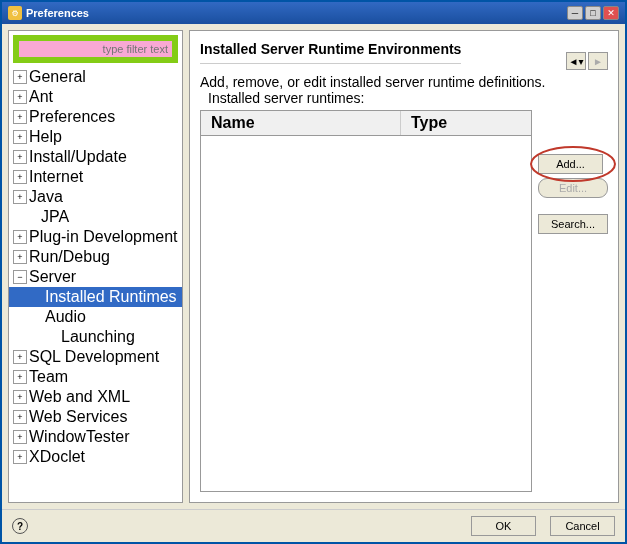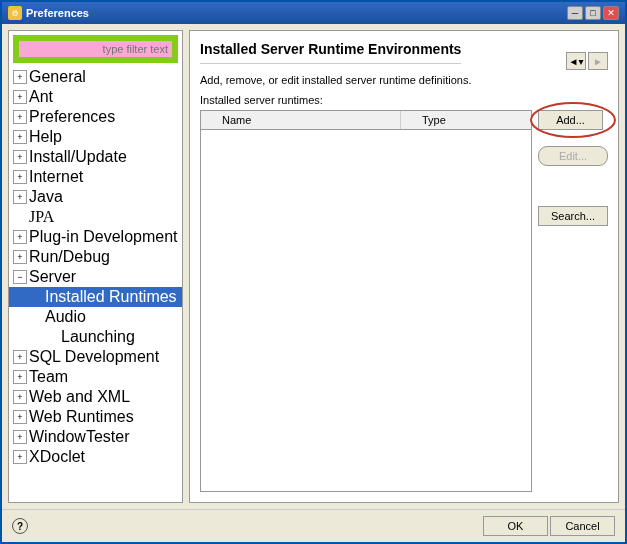--- a/index.html
+++ b/index.html
@@ -163,28 +163,29 @@
     .panel-title {
       font-size: 14px;
       font-weight: bold;
       color: #000;
       margin-bottom: 6px;
       border-bottom: 1px solid #ccc;
       padding-bottom: 6px;
     }
 
     .panel-desc {
-      font-size: 11px;
-      margin-bottom: 8px;
+      font-size: 14px;
+      margin-bottom: 0;
       color: #000;
     }
 
     .panel-label {
-      font-size: 11px;
+      font-size: 14px;
       margin-bottom: 4px;
+      margin-left: 8px;
     }
 
     .table-and-buttons {
       display: flex;
       gap: 6px;
       flex: 1;
     }
 
     .table-area {
       flex: 1;
@@ -194,45 +195,46 @@
       overflow: hidden;
     }
 
     .table-header {
       display: flex;
       background: #f0f0f0;
       border-bottom: 1px solid #999;
     }
 
     .table-col {
-      padding: 3px 21px;
+      padding: 3px 10px;
       border-right: 1px solid #ccc;
-      font-weight: normal;
-      font-size: 11px;
+      font-weight: bold;
+      font-size: 16px;
     }
 
     .table-col:first-child {
       width: 200px;
     }
 
     .table-col:last-child {
       flex: 1;
       border-right: none;
     }
 
     .table-body {
       flex: 1;
       background: white;
     }
 
     .button-panel {
       display: flex;
       flex-direction: column;
-      gap: 16px;
+      gap: 4px;
       min-width: 70px;
+      margin-top: 44px;
     }
 
     .btn {
       padding: 3px 8px;
       background: #ece9d8;
       border: 1px solid #999;
       font-size: 11px;
       cursor: pointer;
       text-align: center;
       min-width: 65px;
@@ -277,21 +279,21 @@
       display: flex;
       align-items: center;
       justify-content: center;
       font-size: 10px;
       font-weight: bold;
       cursor: pointer;
     }
 
     .bottom-right {
       display: flex;
-      gap: 2px;
+      gap: 14px;
       justify-content: center;
     }
 
     .nav-btn {
       width: 20px;
       height: 18px;
       background: #ece9d8;
       border: 1px solid #999;
       font-size: 10px;
       cursor: pointer;
@@ -362,21 +364,21 @@
               <span class="tree-label">Install/Update</span>
             </div>
             <div class="tree-item" style="padding-left: 4px;">
               <span class="tree-expander">+</span>
               <span class="tree-label">Internet</span>
             </div>
             <div class="tree-item" style="padding-left: 4px;">
               <span class="tree-expander">+</span>
               <span class="tree-label">Java</span>
             </div>
-            <div class="tree-item" style="padding-left: 4px; font-family: Liberation Serif, serif;">
+            <div class="tree-item" style="padding-left: 16px;">
               <span class="tree-expander leaf"></span>
               <span class="tree-label">JPA</span>
             </div>
             <div class="tree-item" style="padding-left: 4px;">
               <span class="tree-expander">+</span>
               <span class="tree-label">Plug-in Development</span>
             </div>
             <div class="tree-item" style="padding-left: 4px;">
               <span class="tree-expander">+</span>
               <span class="tree-label">Run/Debug</span>
@@ -404,21 +406,21 @@
             <div class="tree-item" style="padding-left: 4px;">
               <span class="tree-expander">+</span>
               <span class="tree-label">Team</span>
             </div>
             <div class="tree-item" style="padding-left: 4px;">
               <span class="tree-expander">+</span>
               <span class="tree-label">Web and XML</span>
             </div>
             <div class="tree-item" style="padding-left: 4px;">
               <span class="tree-expander">+</span>
-              <span class="tree-label">Web Runtimes</span>
+              <span class="tree-label">Web Services</span>
             </div>
             <div class="tree-item" style="padding-left: 4px;">
               <span class="tree-expander">+</span>
               <span class="tree-label">WindowTester</span>
             </div>
             <div class="tree-item" style="padding-left: 4px;">
               <span class="tree-expander">+</span>
               <span class="tree-label">XDoclet</span>
             </div>
           </div>

